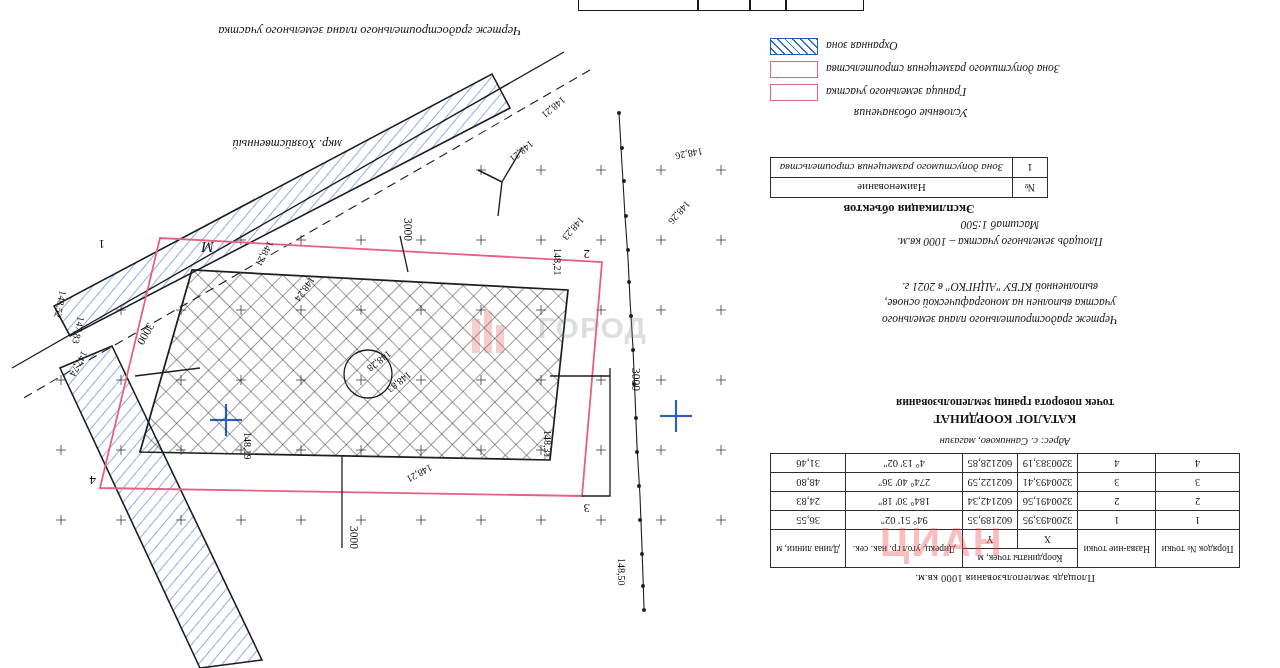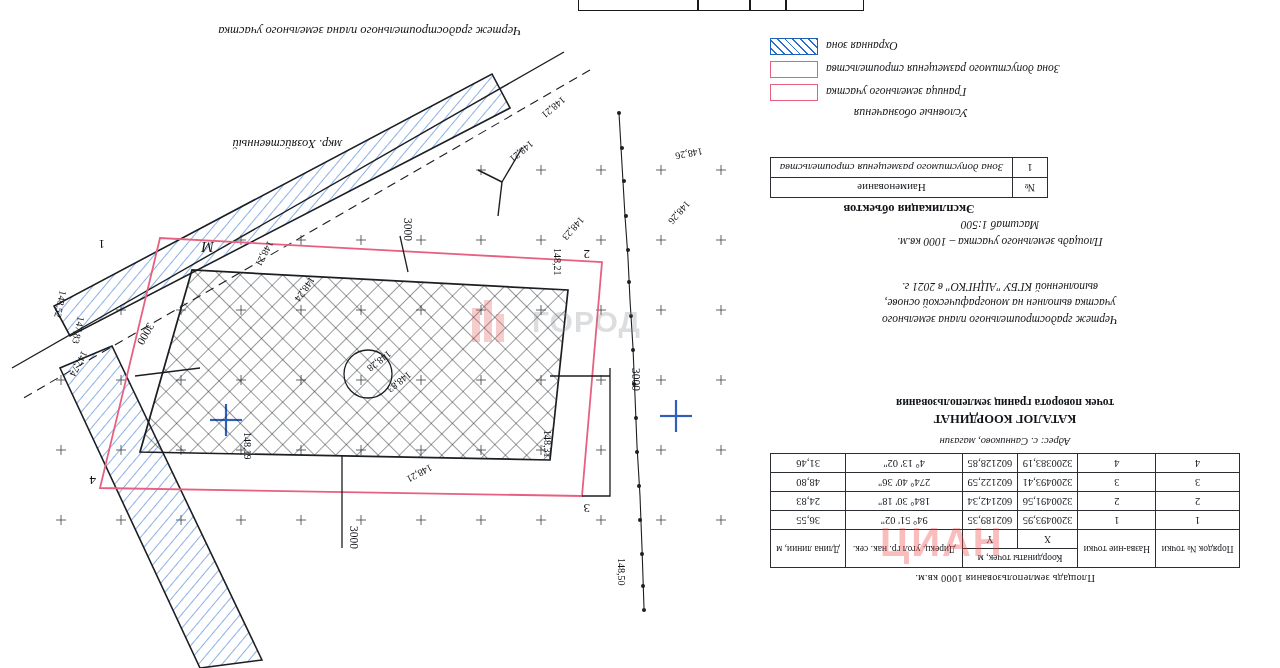--- a/index.html
+++ b/index.html
@@ -223,24 +223,24 @@
   #drawing svg { display: block; }
 
   
   .wm {
     position: absolute;
     pointer-events: none;
     user-select: none;
   }
   #wm-gorod {
     left: 470px;
-    top: 300px;
+    top: 311px;
     display: flex;
-    align-items: center;
-    gap: 18px;
+    align-items: flex-start;
+    gap: 24px;
     opacity: .30;
   }
   #wm-gorod .mark {
     width: 44px; height: 44px;
     position: relative;
   }
   #wm-gorod .mark .bar {
     position: absolute;
     background: #e35b5b;
   }

